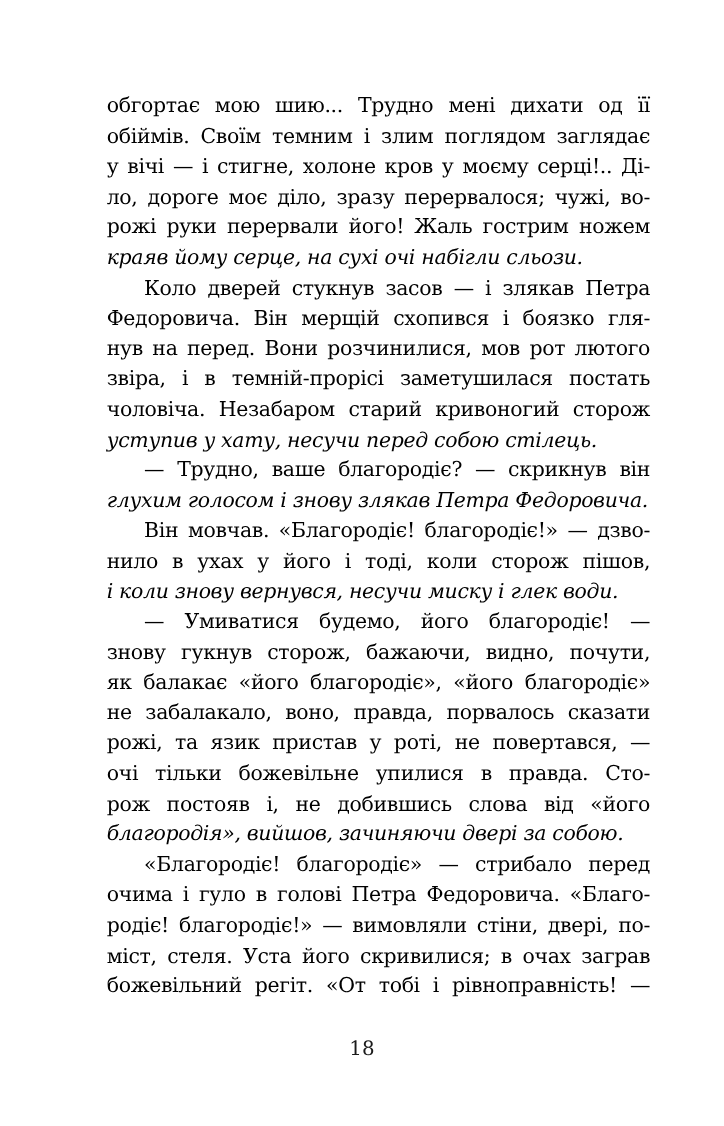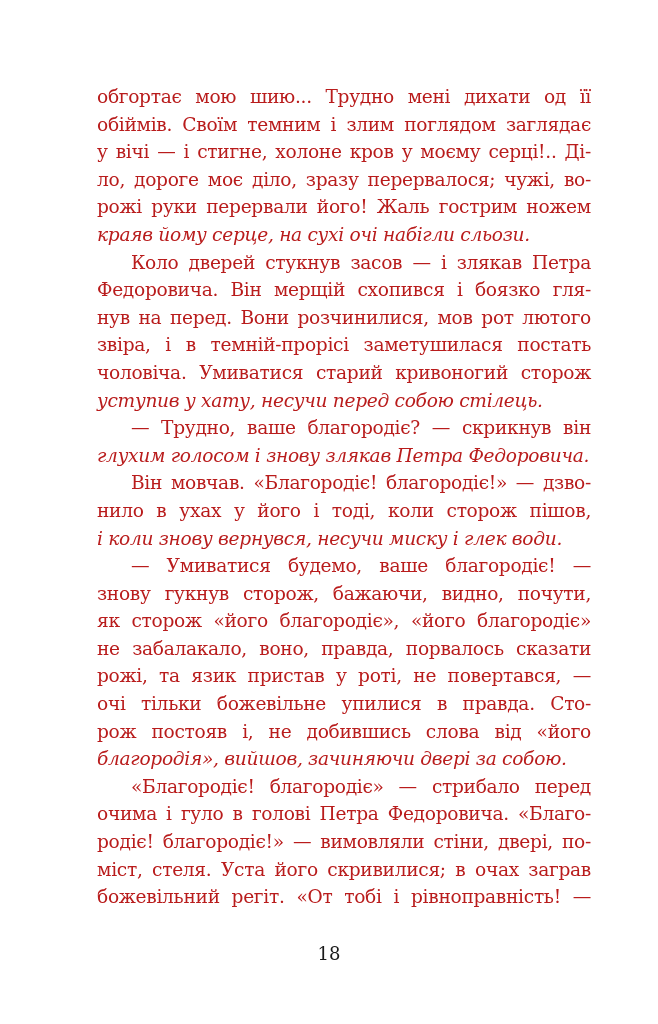--- a/index.html
+++ b/index.html
@@ -4,21 +4,21 @@
 <style>
   html, body { margin: 0; padding: 0; background: #ffffff; }
   body { width: 658px; height: 1024px; position: relative; overflow: hidden; }
   .page { position: absolute; left: 0; top: 0; width: 658px; height: 1024px; background: #fff; }
   .text-block { position: absolute; left: 97px; top: 83px; width: 494px; }
   .line {
     font-family: "DejaVu Serif", "Liberation Serif", serif;
     font-size: 18.6px;
     line-height: 27.6px;
     height: 27.6px;
-    color: #b91c1c;
+    color: #000000;
     white-space: nowrap;
     text-align: justify;
     text-align-last: justify;
     letter-spacing: -0.3px;
     overflow: visible;
   }
   .line.indent { padding-left: 34px; }
   .line.last { text-align-last: left; font-style: italic; }
   .page-number {
     position: absolute; left: 0; width: 658px; top: 943px;
@@ -35,30 +35,30 @@
       <div class="line">обгортає мою шию... Трудно мені дихати од її</div>
       <div class="line">обіймів. Своїм темним і злим поглядом заглядає</div>
       <div class="line">у вічі — і стигне, холоне кров у моєму серці!.. Ді-</div>
       <div class="line">ло, дороге моє діло, зразу перервалося; чужі, во-</div>
       <div class="line">рожі руки перервали його! Жаль гострим ножем</div>
       <div class="line last">краяв йому серце, на сухі очі набігли сльози.</div>
       <div class="line indent">Коло дверей стукнув засов — і злякав Петра</div>
       <div class="line">Федоровича. Він мерщій схопився і боязко гля-</div>
       <div class="line">нув на перед. Вони розчинилися, мов рот лютого</div>
       <div class="line">звіра, і в темній-прорісі заметушилася постать</div>
-      <div class="line">чоловіча. Умиватися старий кривоногий сторож</div>
+      <div class="line">чоловіча. Незабаром старий кривоногий сторож</div>
       <div class="line last">уступив у хату, несучи перед собою стілець.</div>
       <div class="line indent">— Трудно, ваше благородіє? — скрикнув він</div>
       <div class="line last">глухим голосом і знову злякав Петра Федоровича.</div>
       <div class="line indent">Він мовчав. «Благородіє! благородіє!» — дзво-</div>
       <div class="line">нило в ухах у його і тоді, коли сторож пішов,</div>
       <div class="line last">і коли знову вернувся, несучи миску і глек води.</div>
-      <div class="line indent">— Умиватися будемо, ваше благородіє! —</div>
+      <div class="line indent">— Умиватися будемо, його благородіє! —</div>
       <div class="line">знову гукнув сторож, бажаючи, видно, почути,</div>
-      <div class="line">як сторож «його благородіє», «його благородіє»</div>
+      <div class="line">як балакає «його благородіє», «його благородіє»</div>
       <div class="line">не забалакало, воно, правда, порвалось сказати</div>
       <div class="line">рожі, та язик пристав у роті, не повертався, —</div>
       <div class="line">очі тільки божевільне упилися в правда. Сто-</div>
       <div class="line">рож постояв і, не добившись слова від «його</div>
       <div class="line last">благородія», вийшов, зачиняючи двері за собою.</div>
       <div class="line indent">«Благородіє! благородіє» — стрибало перед</div>
       <div class="line">очима і гуло в голові Петра Федоровича. «Благо-</div>
       <div class="line">родіє! благородіє!» — вимовляли стіни, двері, по-</div>
       <div class="line">міст, стеля. Уста його скривилися; в очах заграв</div>
       <div class="line">божевільний регіт. «От тобі і рівноправність! —</div>

